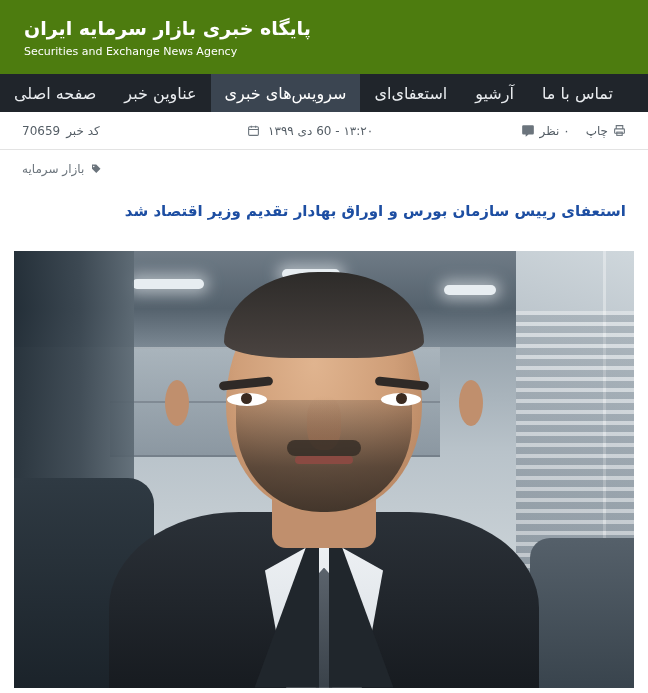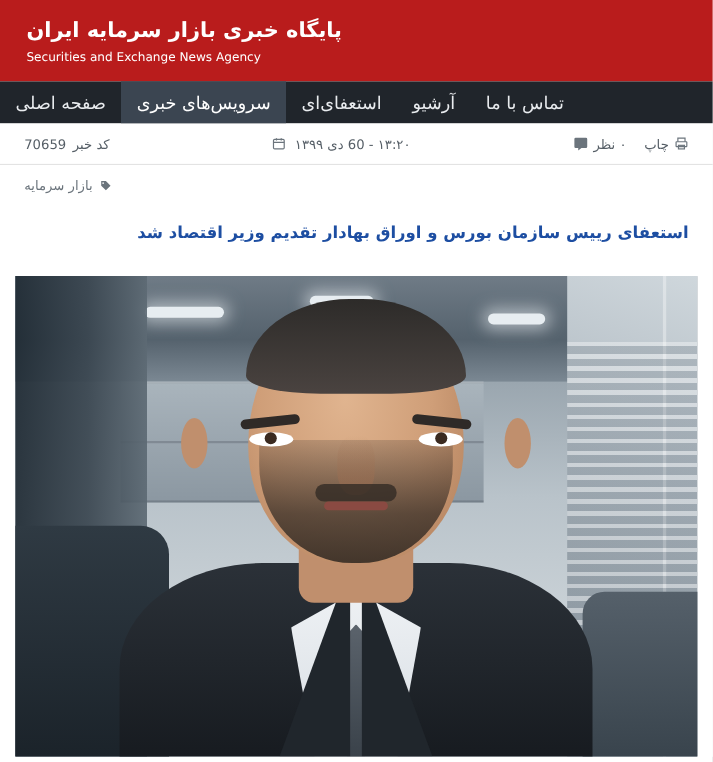--- a/index.html
+++ b/index.html
@@ -6,21 +6,21 @@
   html, body {
     margin: 0; padding: 0;
     width: 648px;
     background: #ffffff;
     font-family: "DejaVu Sans", "Liberation Sans", sans-serif;
   }
   body { width: 648px; }
 
   
   .site-header {
-    background: #b91c1c;
+    background: #4d7c0f;
     color: #ffffff;
     height: 74px;
     display: flex;
     flex-direction: column;
     align-items: flex-end;
     justify-content: center;
     padding: 0 24px;
   }
   .site-title-fa {
     font-size: 19px;
@@ -266,20 +266,21 @@
 <div class="site-header">
   <div class="site-title-fa">پایگاه خبری بازار سرمایه ایران</div>
   <div class="site-title-en">Securities and Exchange News Agency</div>
 </div>
 
 <div class="main-nav">
   <a class="nav-item">تماس با ما</a>
   <a class="nav-item">آرشیو</a>
   <a class="nav-item">استعفای‌ای</a>
   <a class="nav-item active">سرویس‌های خبری</a>
+  <a class="nav-item">عناوین خبر</a>
   <a class="nav-item">صفحه اصلی</a>
 </div>
 
 <div class="meta-bar">
 
   <div class="meta-left">
     <span class="tool">
       <span class="icon">
         <svg width="13" height="13" viewBox="0 0 24 24" fill="none" stroke="#6b747c" stroke-width="2">
           <path d="M6 9V3h12v6"></path>

